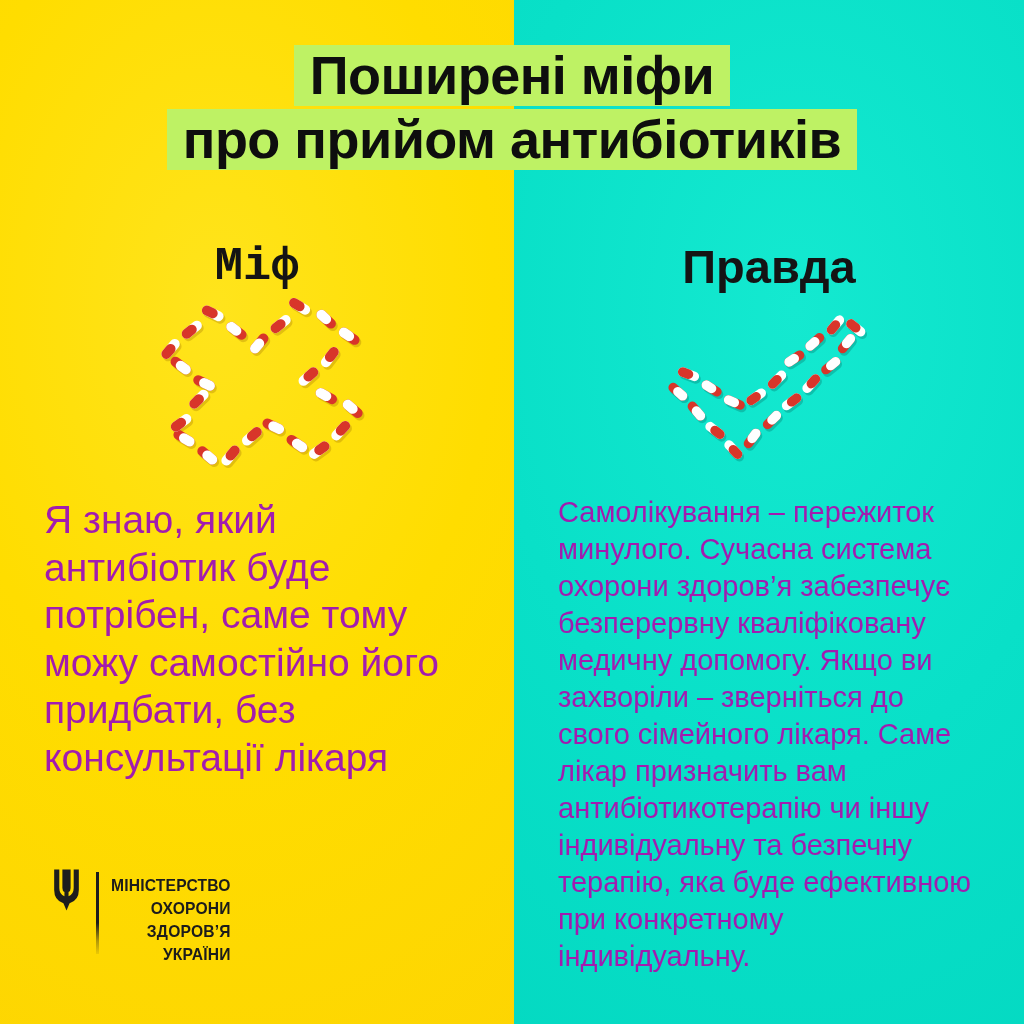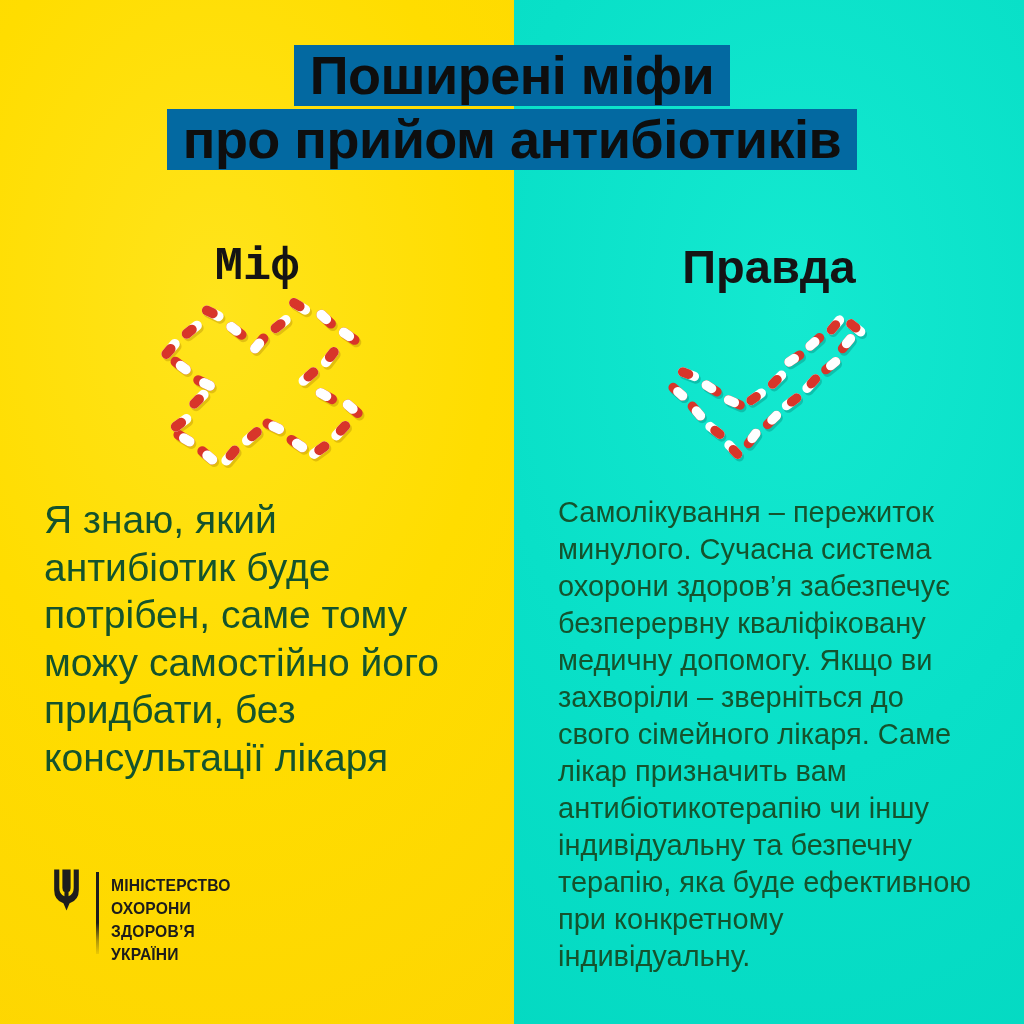--- a/index.html
+++ b/index.html
@@ -18,43 +18,43 @@
     left:514px;width:510px;
     background:radial-gradient(120% 90% at 55% 30%, #14e9d0 0%, #09e0c8 50%, #03d8c1 100%);
   }
   
   .title{
     position:absolute; left:0; top:45px; width:1024px;
     display:flex; flex-direction:column; align-items:center; gap:3px;
     z-index:5;
   }
   .title-band{
-    display:inline-block; background:#0369a1; color:#0e0e0e;
+    display:inline-block; background:#bef264; color:#0e0e0e;
     font-size:54px; font-weight:700; letter-spacing:-0.5px;
     line-height:61px; padding:0 16px; white-space:nowrap;
   }
   
   .heading{
     position:absolute; top:238px; margin:0; text-align:center;
     font-size:47px; font-weight:700; color:#141414; line-height:58px;
     letter-spacing:0;
   }
   .heading-myth{left:0; width:514px;font-family:Liberation Mono, monospace;}
   .heading-truth{left:514px; width:510px;}
   
   .pill-art{position:absolute; overflow:visible;}
   #pill-x{left:160px; top:296px; width:200px; height:176px; transform:rotate(-5deg);}
   #pill-check{left:668px; top:306px; width:220px; height:160px; transform:rotate(-2deg);}
   
-  .body-text{position:absolute; color:#14532d;}
+  .body-text{position:absolute; color:#a21caf;}
   .body-text .line{white-space:nowrap;}
   .myth-text{left:44px; top:496px; font-size:39px; line-height:47.5px; font-weight:400;}
   .truth-text{left:558px; top:494px; font-size:29px; line-height:37px; font-weight:400;}
   
-  .logo{position:absolute; left:48px; top:866px; display:flex; align-items:flex-start;}
+  .logo{position:absolute; left:48px; top:866px; display:flex; align-items:flex-start;text-align:right;}
   .logo .trident{width:37px; height:50px; flex:none;}
   .logo-bar{
     width:3px; height:82px; margin:6px 0 0 11px; flex:none;
     background:linear-gradient(#1d1d1d 0%, #1d1d1d 62%, rgba(29,29,29,0.35) 84%, rgba(29,29,29,0.08) 100%);
   }
   .logo-text{
     margin:8px 0 0 12px; color:#1c1c1c;
     font-size:17px; font-weight:700; line-height:23px; letter-spacing:0.2px;
     transform:scaleX(0.92); transform-origin:left top;
   }

